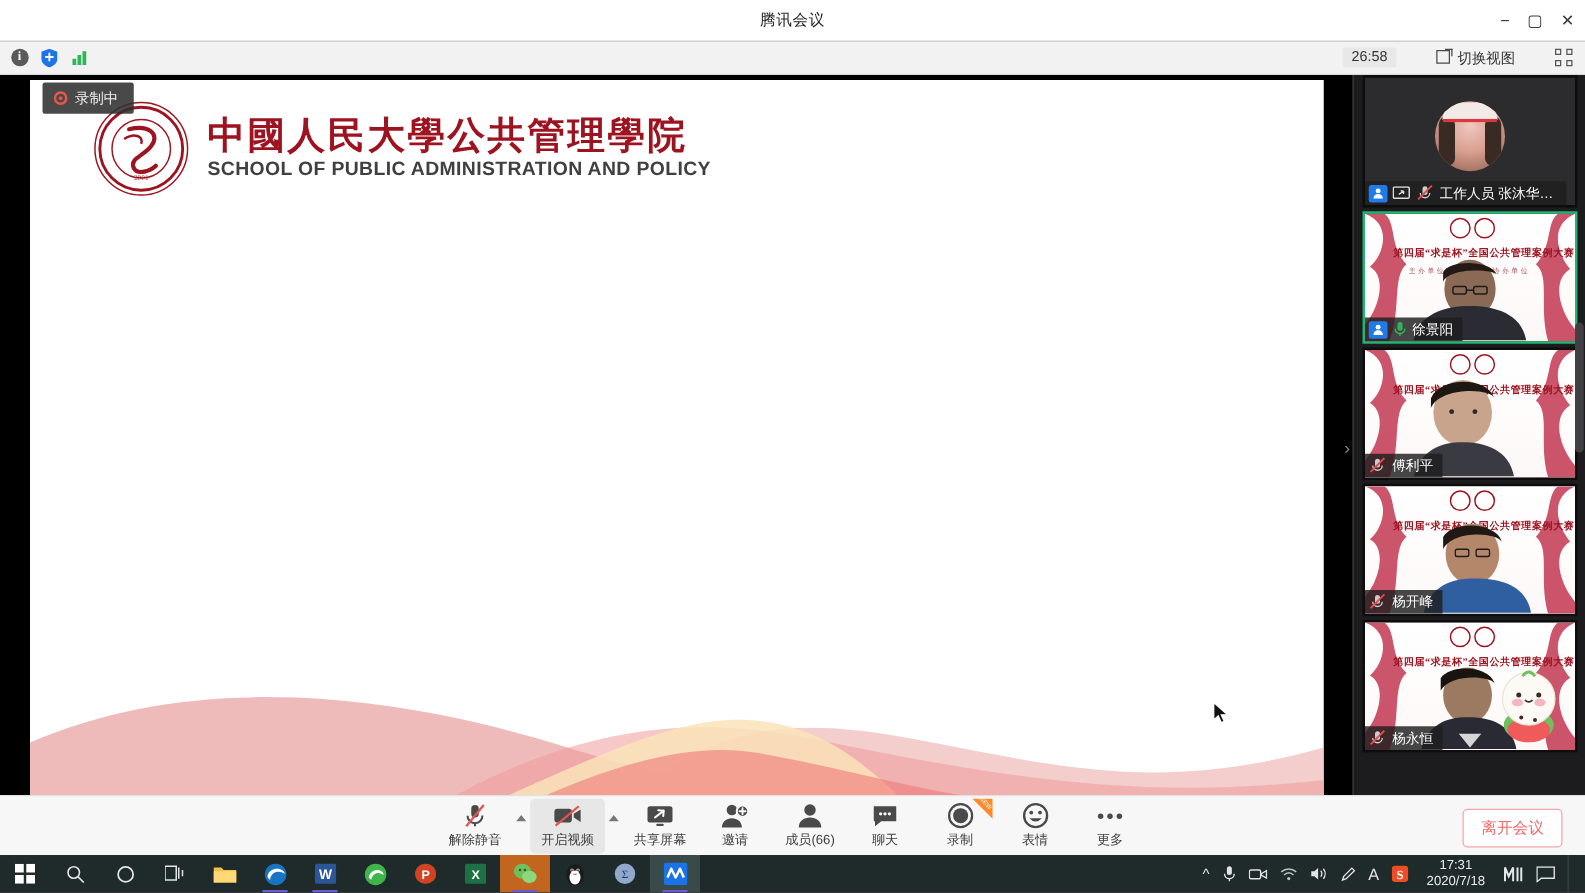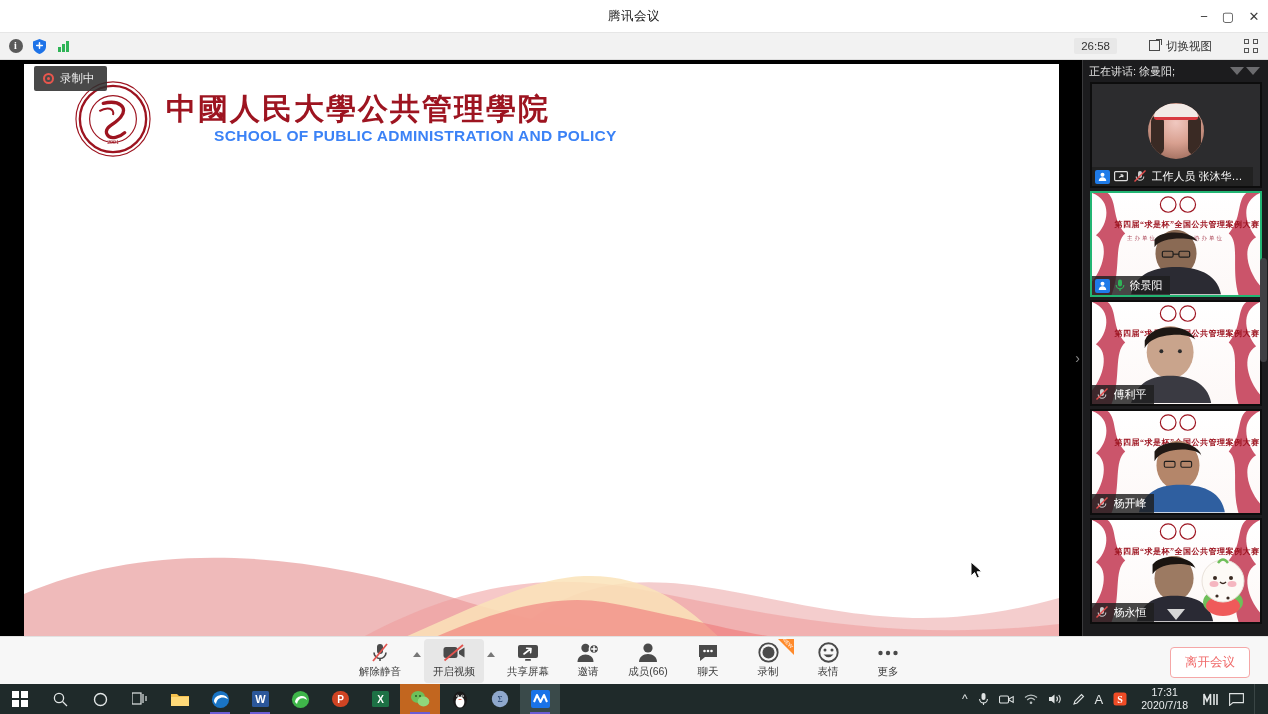--- a/index.html
+++ b/index.html
@@ -112,23 +112,22 @@
     display: flex; align-items: center; gap: 14px;
   }
   .logo-seal { width: 78px; height: 78px; flex: none; }
   .logo-text { display: flex; flex-direction: column; justify-content: center; }
   .logo-cn {
     font-size: 30px; color: #9d1420; letter-spacing: 2px;
     font-family: "Liberation Serif", "DejaVu Serif", serif; font-weight: 700;
     line-height: 1.05;
   }
   .logo-en {
-    font-size: 15.5px; color: #3b82f6; font-weight: 800; letter-spacing: .3px;
+    font-size: 15.5px; color: #404040; font-weight: 800; letter-spacing: .3px;
     margin-top: 3px;
-    margin-left: 48px;
   }
 
   .slide-title {
     position: absolute; left: 0; top: 200px; width: 100%;
     text-align: center; padding: 0 115px;
     font-family: "Liberation Serif", "DejaVu Serif", serif;
     font-size: 46px; color: #111; line-height: 1.38;
     letter-spacing: 5px; font-weight: 400;
   }
 
@@ -374,27 +373,20 @@
 
       <svg class="cursor" width="14" height="20" viewBox="0 0 14 20">
         <path d="M1,1 L1,15 L4.6,11.6 L7,17 L9.4,16 L7,10.8 L12,10.8 Z" fill="#111" stroke="#fff" stroke-width="1"></path>
       </svg>
     </div>
 
     <div class="collapse-handle">›</div>
   </div>
 
   <div class="sidebar">
-    <div class="speaking-row">
-      <div class="speaking-text">正在讲话: 徐曼阳;</div>
-      <div class="chev-group">
-        <span class="chev"></span>
-          <span class="chev"></span>
-      </div>
-    </div>
 
     <div class="tiles">
 
       <div class="tile">
         <div class="avatar-tile">
           <div class="avatar-circle">
             <div class="avatar-hair-l"></div>
               <div class="avatar-hair-r"></div>
             <div class="avatar-hat"></div>
           </div>

